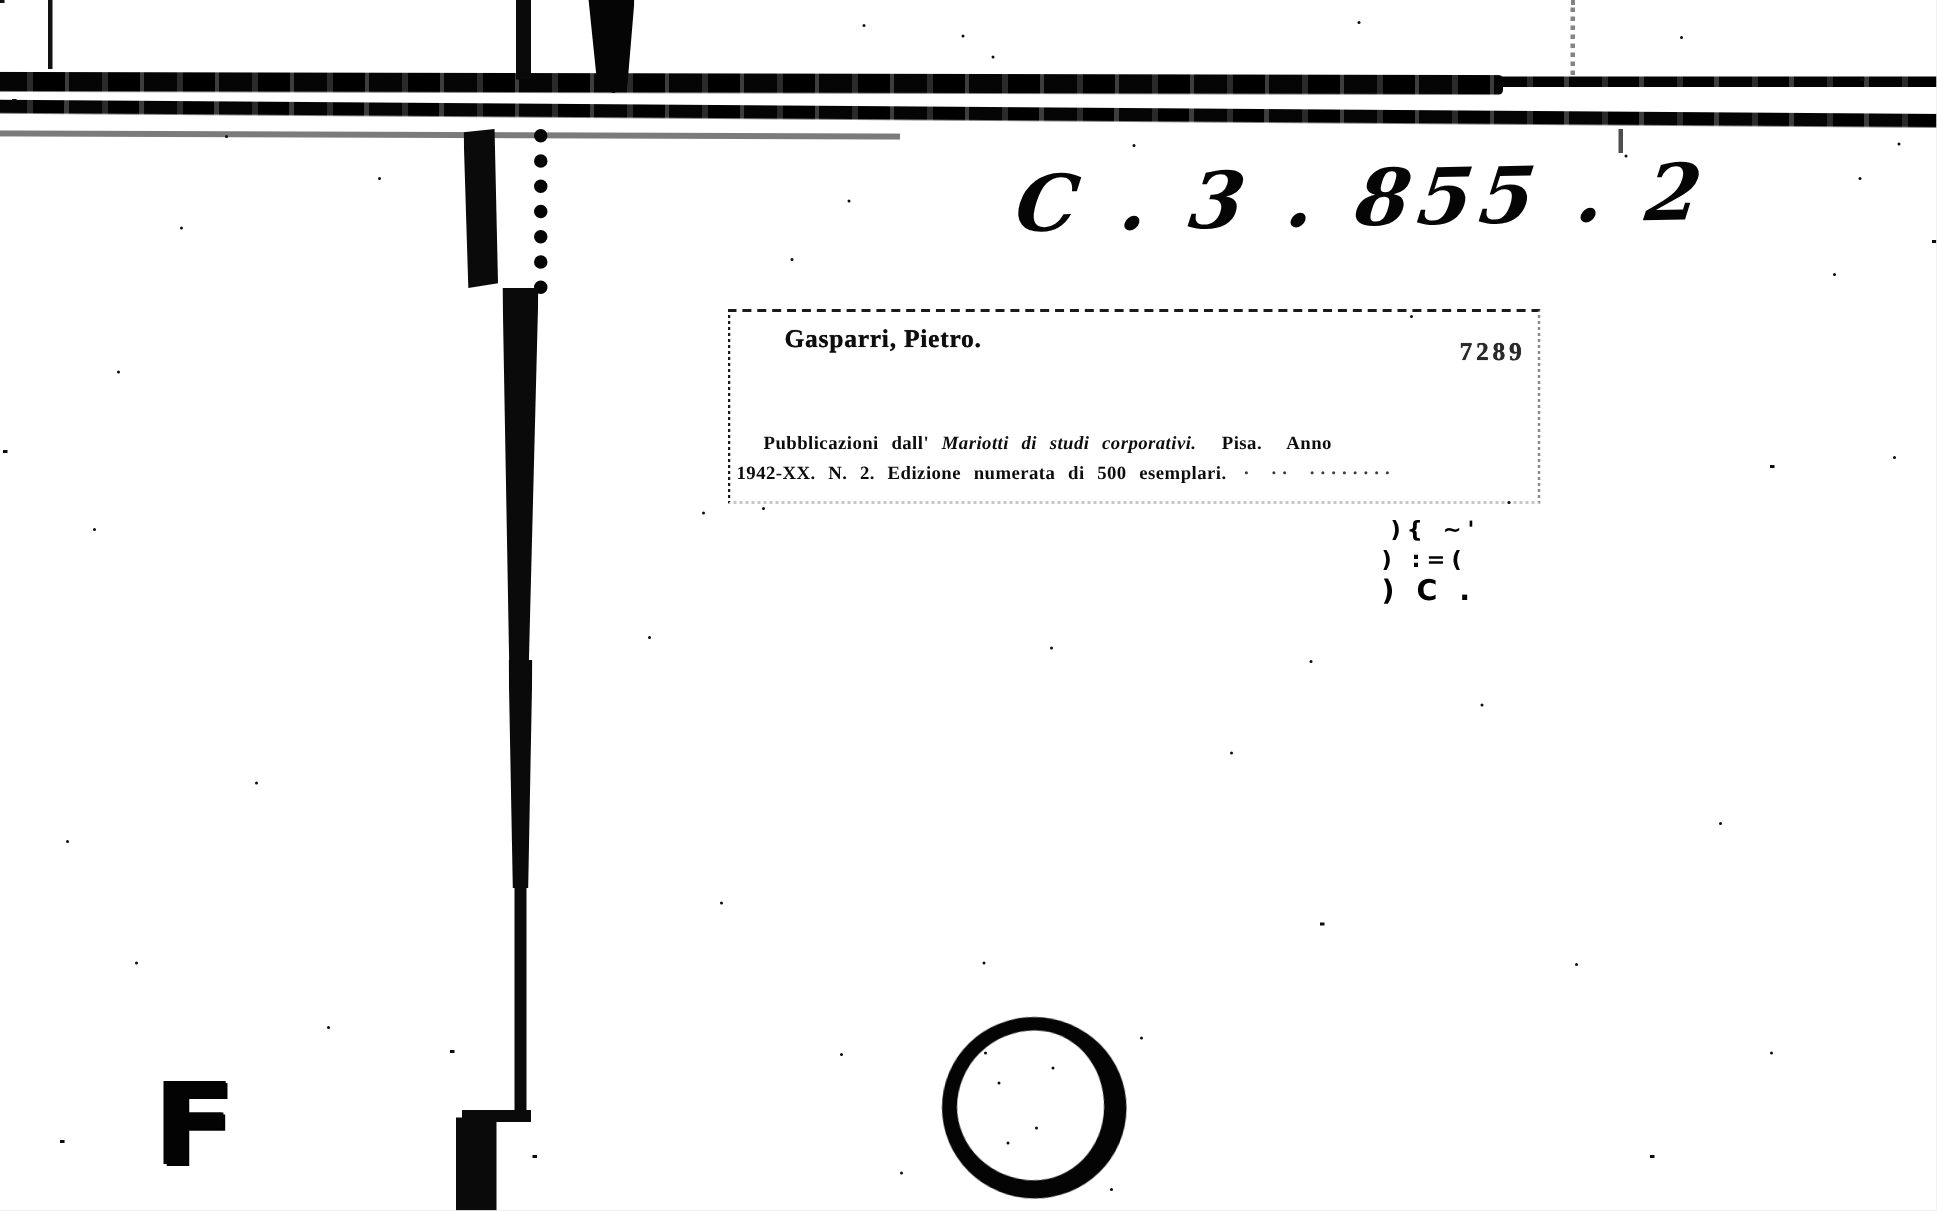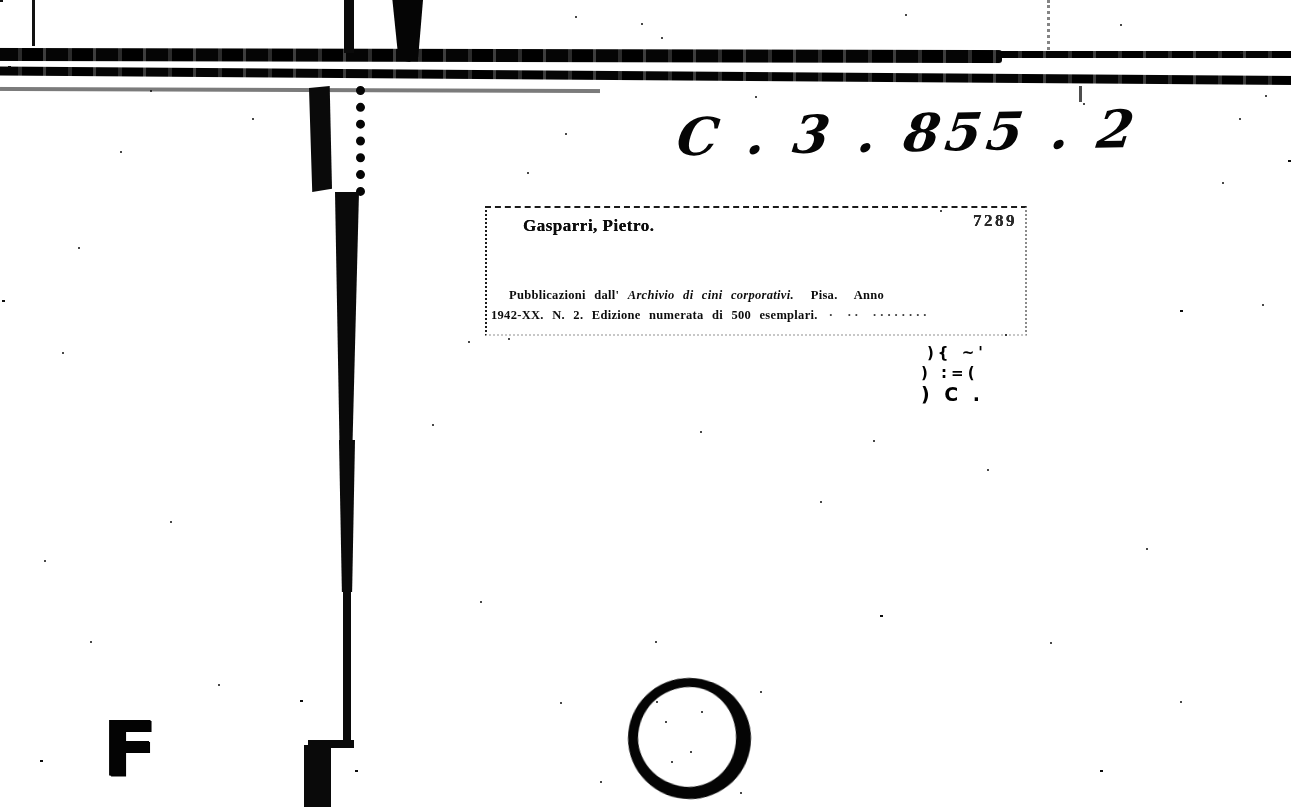--- a/index.html
+++ b/index.html
@@ -56,21 +56,21 @@
     border-top:2px dashed #1b1b1b;
     border-left:2px dotted #1b1b1b;
     border-right:2px dotted rgba(0,0,0,.45);
     border-bottom:2px dotted rgba(0,0,0,.22);
     font-weight:700;
     letter-spacing:.5px;
     margin-left:33px;
   }
   #card-box .cardline{position:absolute;white-space:pre;font-size:17px;text-shadow:0 0 .5px #000;}
   #card-heading{left:36px;top:8px;}
-  #card-number{right:8px;top:3px;font-size:13px;letter-spacing:2.5px;color:#2a2a2a;text-shadow:none;text-align:right;}
+  #card-number{right:8px;top:17px;font-size:13px;letter-spacing:2.5px;color:#2a2a2a;text-shadow:none;text-align:right;}
   #card-line1{left:6px;top:31px;}
   #card-line2{left:4px;top:54px;}
   .pen-mark{display:inline-block;width:3px;height:15px;background:#000;transform:rotate(8deg) translateY(2px);margin:0 1px;}
   .struck{position:relative;}
   .struck::after{
     content:"";position:absolute;left:-3px;right:-5px;top:52%;height:3px;
     background:#0b0b0b;transform:rotate(-1.4deg);filter:blur(.3px);
   }
   .price-struck{text-decoration:underline line-through;text-decoration-thickness:2px;}
   .note{position:absolute;font-size:12.5px;font-weight:700;letter-spacing:.3px;word-spacing:5px;white-space:pre;}
@@ -155,21 +155,21 @@
   <div class="abs" id="tick-mark"></div>
 
   <div class="abs" id="call-number">C . 3 . 855 . 2</div>
 
   <div class="abs" id="card-box">
     <div class="cardline" id="card-heading">Gasparri, Pietro.</div>
     <div class="cardline" id="card-number">7289</div>
 
 
 
-    <div class="note" id="card-note1"><span>Pubblicazioni dall' </span><span class="series-italic">Archivio di cini corporativi.</span><span>  Pisa.  Anno</span></div>
+    <div class="note" id="card-note1"><span>Pubblicazioni dall' </span><span class="series-italic">Mariotti di studi corporativi.</span><span>  Pisa.  Anno</span></div>
 
     <div class="note" id="card-note2"><span>1942-XX. N. 2. Edizione numerata di 500 esemplari.</span><span class="trailing-dots"> · ·· ········</span></div>
   </div>
 
   <div class="abs stamp-row" id="stamp-row-1">){ ~'</div>
   <div class="abs stamp-row" id="stamp-row-2">) :=(</div>
   <div class="abs stamp-row" id="stamp-row-3">) C .</div>
 
   <div class="abs" id="punch-hole"></div>
 

